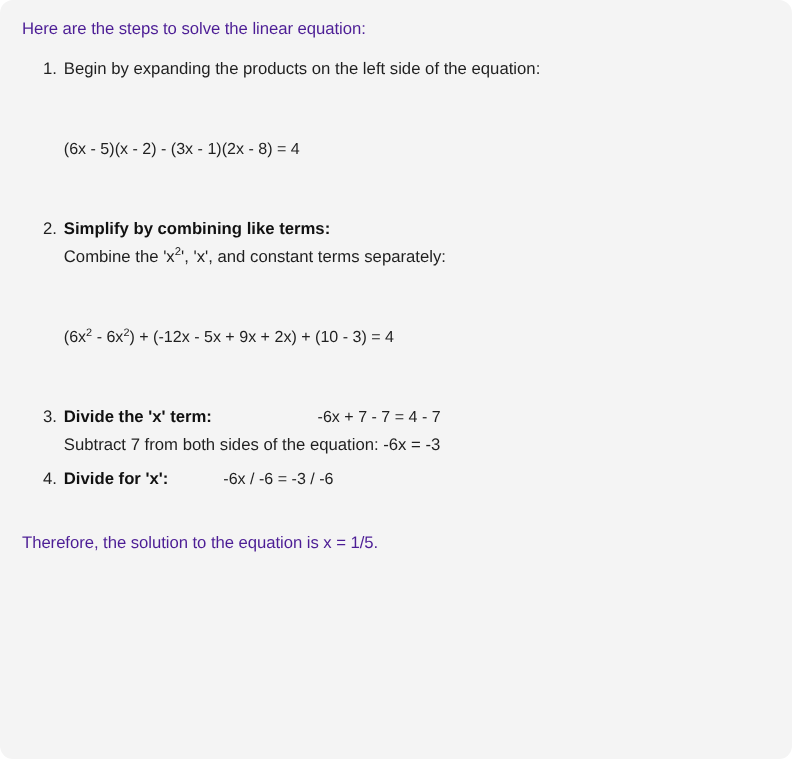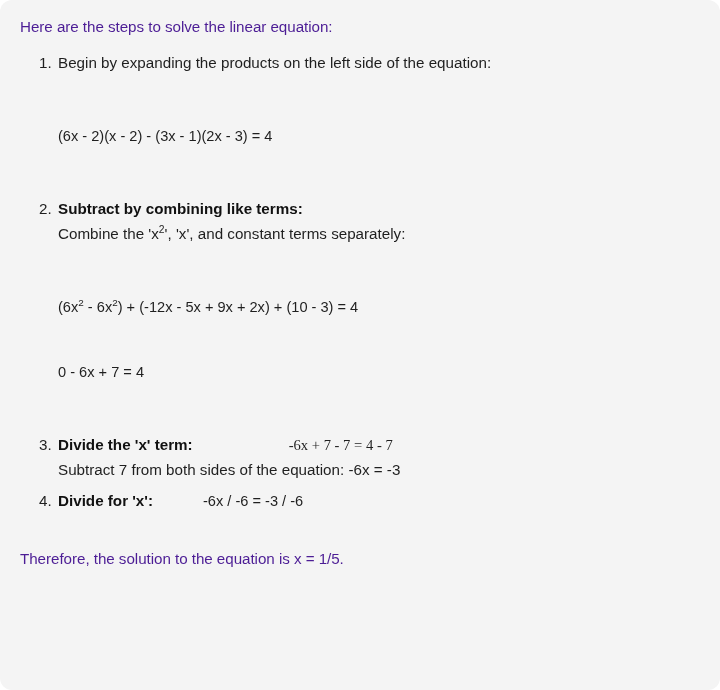--- a/index.html
+++ b/index.html
@@ -52,21 +52,21 @@
     font-weight: 700;
     color: #111111;
     font-size: 15.2px;
   }
   .inline-eq {
     display: inline-block;
     font-size: 14.6px;
     color: #1f1f1f;
     white-space: pre;
   }
-  .gap-a { padding-left: 96px; font-family: Liberation Serif, serif; }
+  .gap-a { padding-left: 96px; }
   .gap-b { padding-left: 50px; }
   .step-sub {
     display: block;
     font-size: 15.2px;
     color: #1f1f1f;
     line-height: 1.45;
     margin-top: 3px;
   }
   .code-block {
     margin: 9px 0 7px 0;
@@ -89,30 +89,29 @@
 
 <div class="answer-card">
 
   <p class="para intro">Here are the steps to solve the linear equation:</p>
 
   <ol class="steps">
 
     <li>
       <span class="step-sub">Begin by expanding the products on the left side of the equation:</span>
       <div class="code-block">
-        <span class="code-line">(6x - 2)(x - 2) - (3x - 1)(2x - 3) = 4</span>
+        <span class="code-line">(6x - 5)(x - 2) - (3x - 1)(2x - 8) = 4</span>
       </div>
     </li>
 
     <li>
-      <span class="step-title">Subtract by combining like terms:</span>
+      <span class="step-title">Simplify by combining like terms:</span>
       <span class="step-sub">Combine the 'x<sup>2</sup>', 'x', and constant terms separately:</span>
       <div class="code-block">
         <span class="code-line">(6x<sup>2</sup> - 6x<sup>2</sup>) + (-12x - 5x + 9x + 2x) + (10 - 3) = 4</span>
-        <span class="code-line">0 - 6x + 7 = 4</span>
       </div>
     </li>
 
     <li>
       <span class="step-title">Divide the 'x' term:</span><span class="inline-eq gap-a">-6x + 7 - 7 = 4 - 7</span>
       <span class="step-sub">Subtract 7 from both sides of the equation: -6x = -3</span>
     </li>
 
     <li style="margin-top:9px;">
       <span class="step-title">Divide for 'x':</span><span class="inline-eq gap-b">-6x / -6 = -3 / -6</span>

